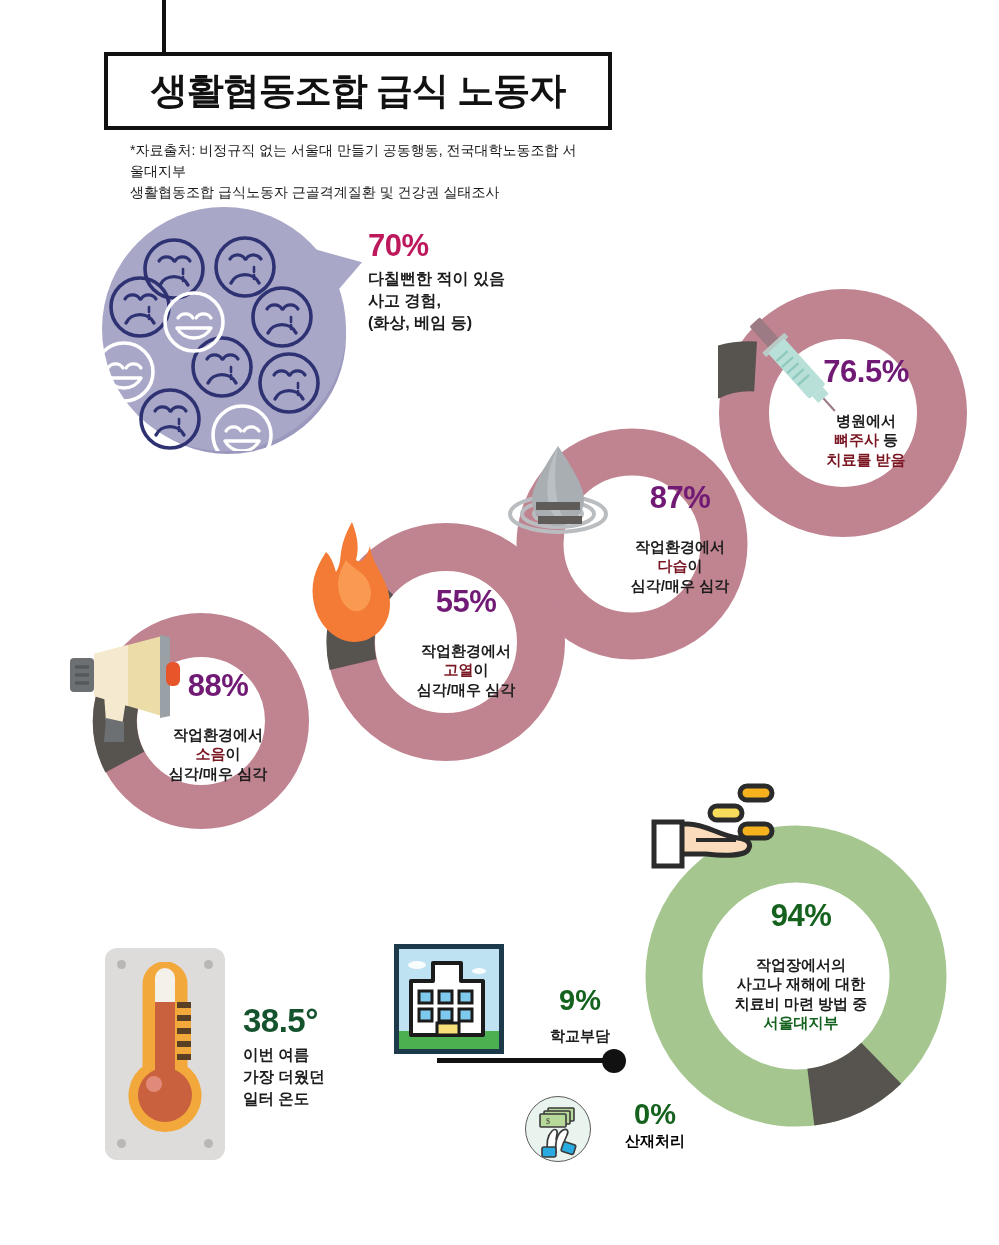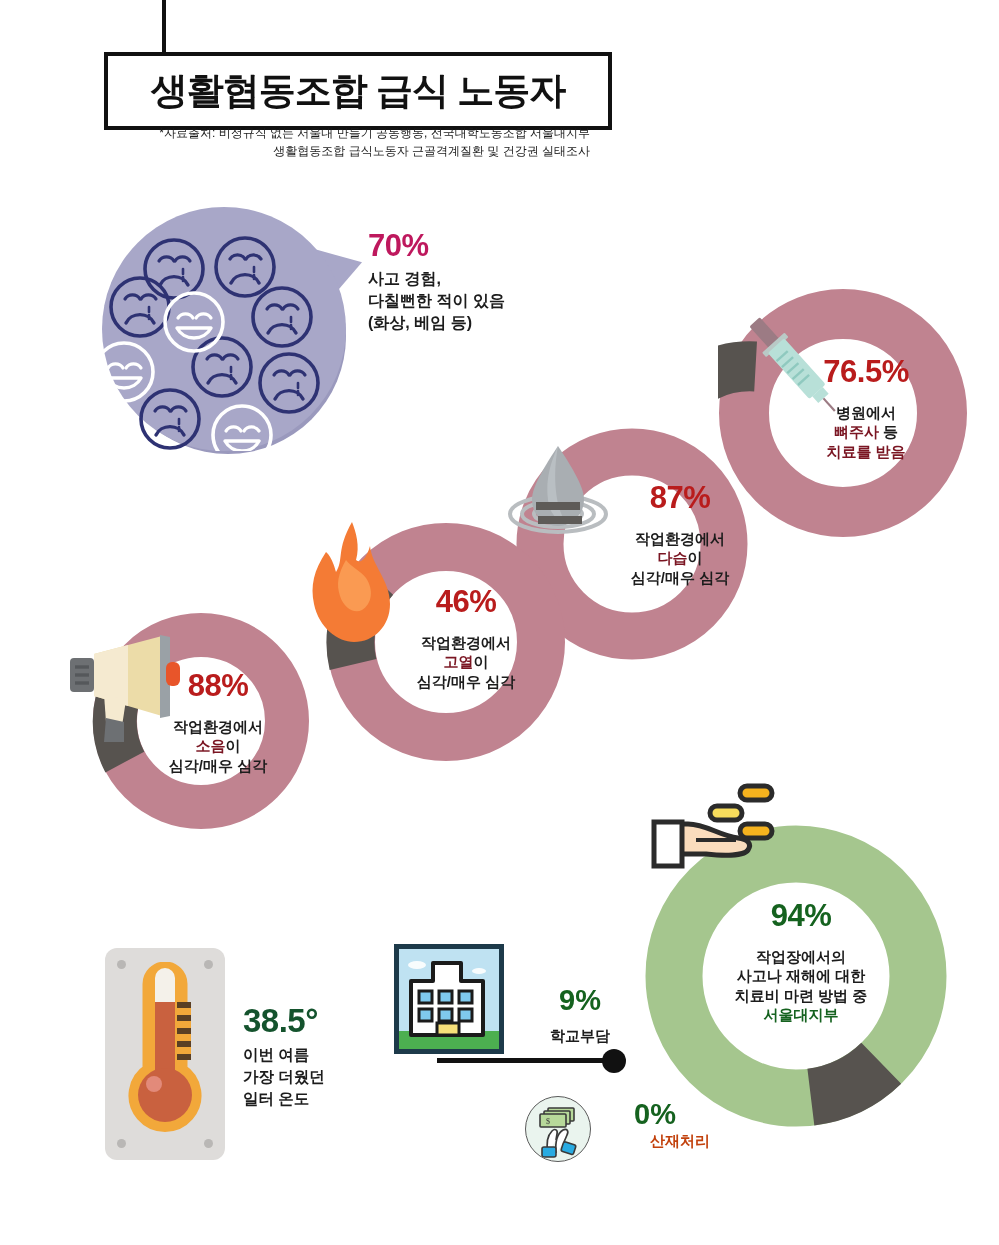--- a/index.html
+++ b/index.html
@@ -20,35 +20,35 @@
   #title-box {
     left: 104px; top: 52px; width: 508px; height: 78px;
     border: 4px solid #111; background: #fff;
     display: flex; align-items: center; justify-content: center;
   }
   #title-text {
     font-size: 37px; font-weight: 700; letter-spacing: -1px; color: #111;
     white-space: nowrap;
   }
   #source-block {
-    left: 130px; top: 124px; width: 460px;
-    text-align: right; color: #1a1a1a;
-    font-size: 12px; line-height: 1.5;
+    left: 130px; top: 140px; width: 460px;
+    text-align: left; color: #1a1a1a;
+    font-size: 14px; line-height: 1.5;
   }
   .donut-label {
     position: absolute; text-align: center; line-height: 1.28;
   }
   .pct {
     font-weight: 700; letter-spacing: -0.5px; display: block;
   }
-  .pct-pink { color: #b91c1c; font-size: 31px; }
+  .pct-pink { color: #701a75; font-size: 31px; }
   .pct-green { color: #15621f; font-size: 31px; }
   .cap {
     font-size: 15px; color: #1c1c1c; font-weight: 600; line-height: 1.3;
-    display: block; margin-top: 11px;
+    display: block; margin-top: 19px;
   }
   .hl-pink { color: #7a1522; font-weight: 700; text-align: right; }
   .hl-green { color: #15621f; font-weight: 700; }
 
   
   #bubble70 {
     left: 102px; top: 207px; width: 244px; height: 244px;
     background: #a8a7c8; border-radius: 50%;
   }
   #bubble70-shadow {
@@ -91,21 +91,21 @@
   #txt9 .num { font-size: 29px; font-weight: 700; color: #15621f; }
   #txt9 .sub { font-size: 15px; color: #1c1c1c; font-weight: 600; margin-top: 10px; }
 
   
   #money-icon {
     left: 525px; top: 1096px; width: 66px; height: 66px;
     background: #eaf4ee; border: 1.5px solid #5a5a5a; border-radius: 50%; overflow: hidden;
   }
   #txt0 { left: 600px; top: 1098px; width: 110px; text-align: center; }
   #txt0 .num { font-size: 29px; font-weight: 700; color: #15621f; }
-  #txt0 .sub { font-size: 15px; color: #c2410c; font-weight: 600; margin-top: 1px; text-align: right; }
+  #txt0 .sub { font-size: 15px; color: #000000; font-weight: 600; margin-top: 1px; }
 </style>
 </head>
 <body>
 
 <div id="root">
 
   <div class="abs" id="title-stem"></div>
   <div class="abs" id="title-box">
     <span id="title-text">생활협동조합 급식 노동자</span>
   </div>
@@ -146,22 +146,22 @@
       <g stroke="#ffffff" fill="none">
         <use href="#happyface" x="92" y="115"></use>
         <use href="#happyface" x="22" y="165"></use>
         <use href="#happyface" x="140" y="228"></use>
       </g>
     </svg>
   </div>
   <div class="abs" id="txt70">
     <div class="num">70%</div>
     <div class="sub">
+      <div>다칠뻔한 적이 있음</div>
       <div>사고 경험,</div>
-      <div>다칠뻔한 적이 있음</div>
       <div>(화상, 베임 등)</div>
     </div>
   </div>
 
   <svg class="abs" style="left:718px; top:288px;" width="250" height="250" viewBox="0 0 250 250">
     <circle cx="125" cy="125" r="99" fill="none" stroke="#c08390" stroke-width="50"></circle>
     <path d="M 125 125 m 0 -99 a 99 99 0 0 0 -89.6 -57.5" fill="none" stroke="#57534f" stroke-width="50" transform="rotate(-62 125 125)"></path>
   </svg>
   <svg class="abs" style="left:742px; top:298px;" width="110" height="130" viewBox="0 0 110 130">
     <g transform="rotate(-42 55 65)">
@@ -218,21 +218,21 @@
     <path d="M 120 120 m 0 -95 a 95 95 0 0 0 -79 41" fill="none" stroke="#57534f" stroke-width="48" transform="rotate(-48 120 120)"></path>
   </svg>
   <svg class="abs" style="left:296px; top:516px;" width="110" height="160" viewBox="0 0 110 160">
     <path d="M56 6 C 40 34, 48 44, 40 56 C 36 40, 30 36, 30 36 C 18 54, 14 70, 18 88
              C 23 112, 42 126, 58 126 C 78 126, 94 110, 94 88 C 94 64, 76 50, 74 30
              C 70 44, 64 48, 60 44 C 64 30, 60 16, 56 6 z" fill="#f47b35"></path>
     <path d="M50 44 C 42 58, 40 68, 44 80 C 48 92, 58 98, 66 94 C 76 88, 78 74, 70 62
              C 64 54, 56 52, 50 44 z" fill="#fa9a52"></path>
   </svg>
   <div class="donut-label" style="left:386px; top:582px; width:160px;">
-    <span class="pct pct-pink">46%</span>
+    <span class="pct pct-pink">55%</span>
     <span class="cap">
       <span>작업환경에서</span><br>
       <span class="hl-pink">고열</span><span>이</span><br>
       <span>심각/매우 심각</span>
     </span>
   </div>
 
   <svg class="abs" style="left:92px; top:612px;" width="218" height="218" viewBox="0 0 218 218">
     <circle cx="109" cy="109" r="86" fill="none" stroke="#c08390" stroke-width="44"></circle>
     <path d="M 109 109 m 0 -86 a 86 86 0 0 0 -72 38" fill="none" stroke="#57534f" stroke-width="44" transform="rotate(-62 109 109)"></path>

